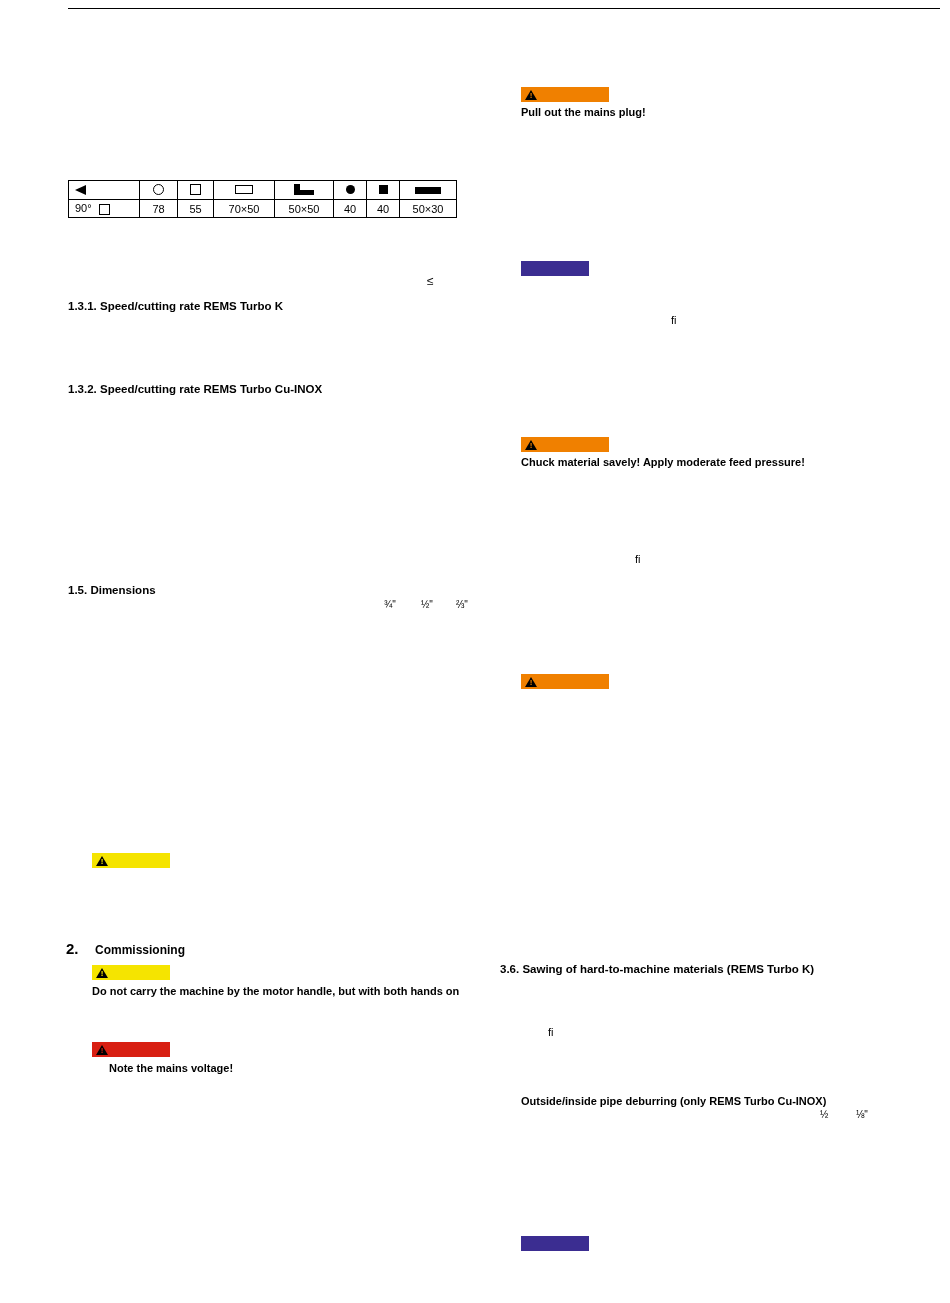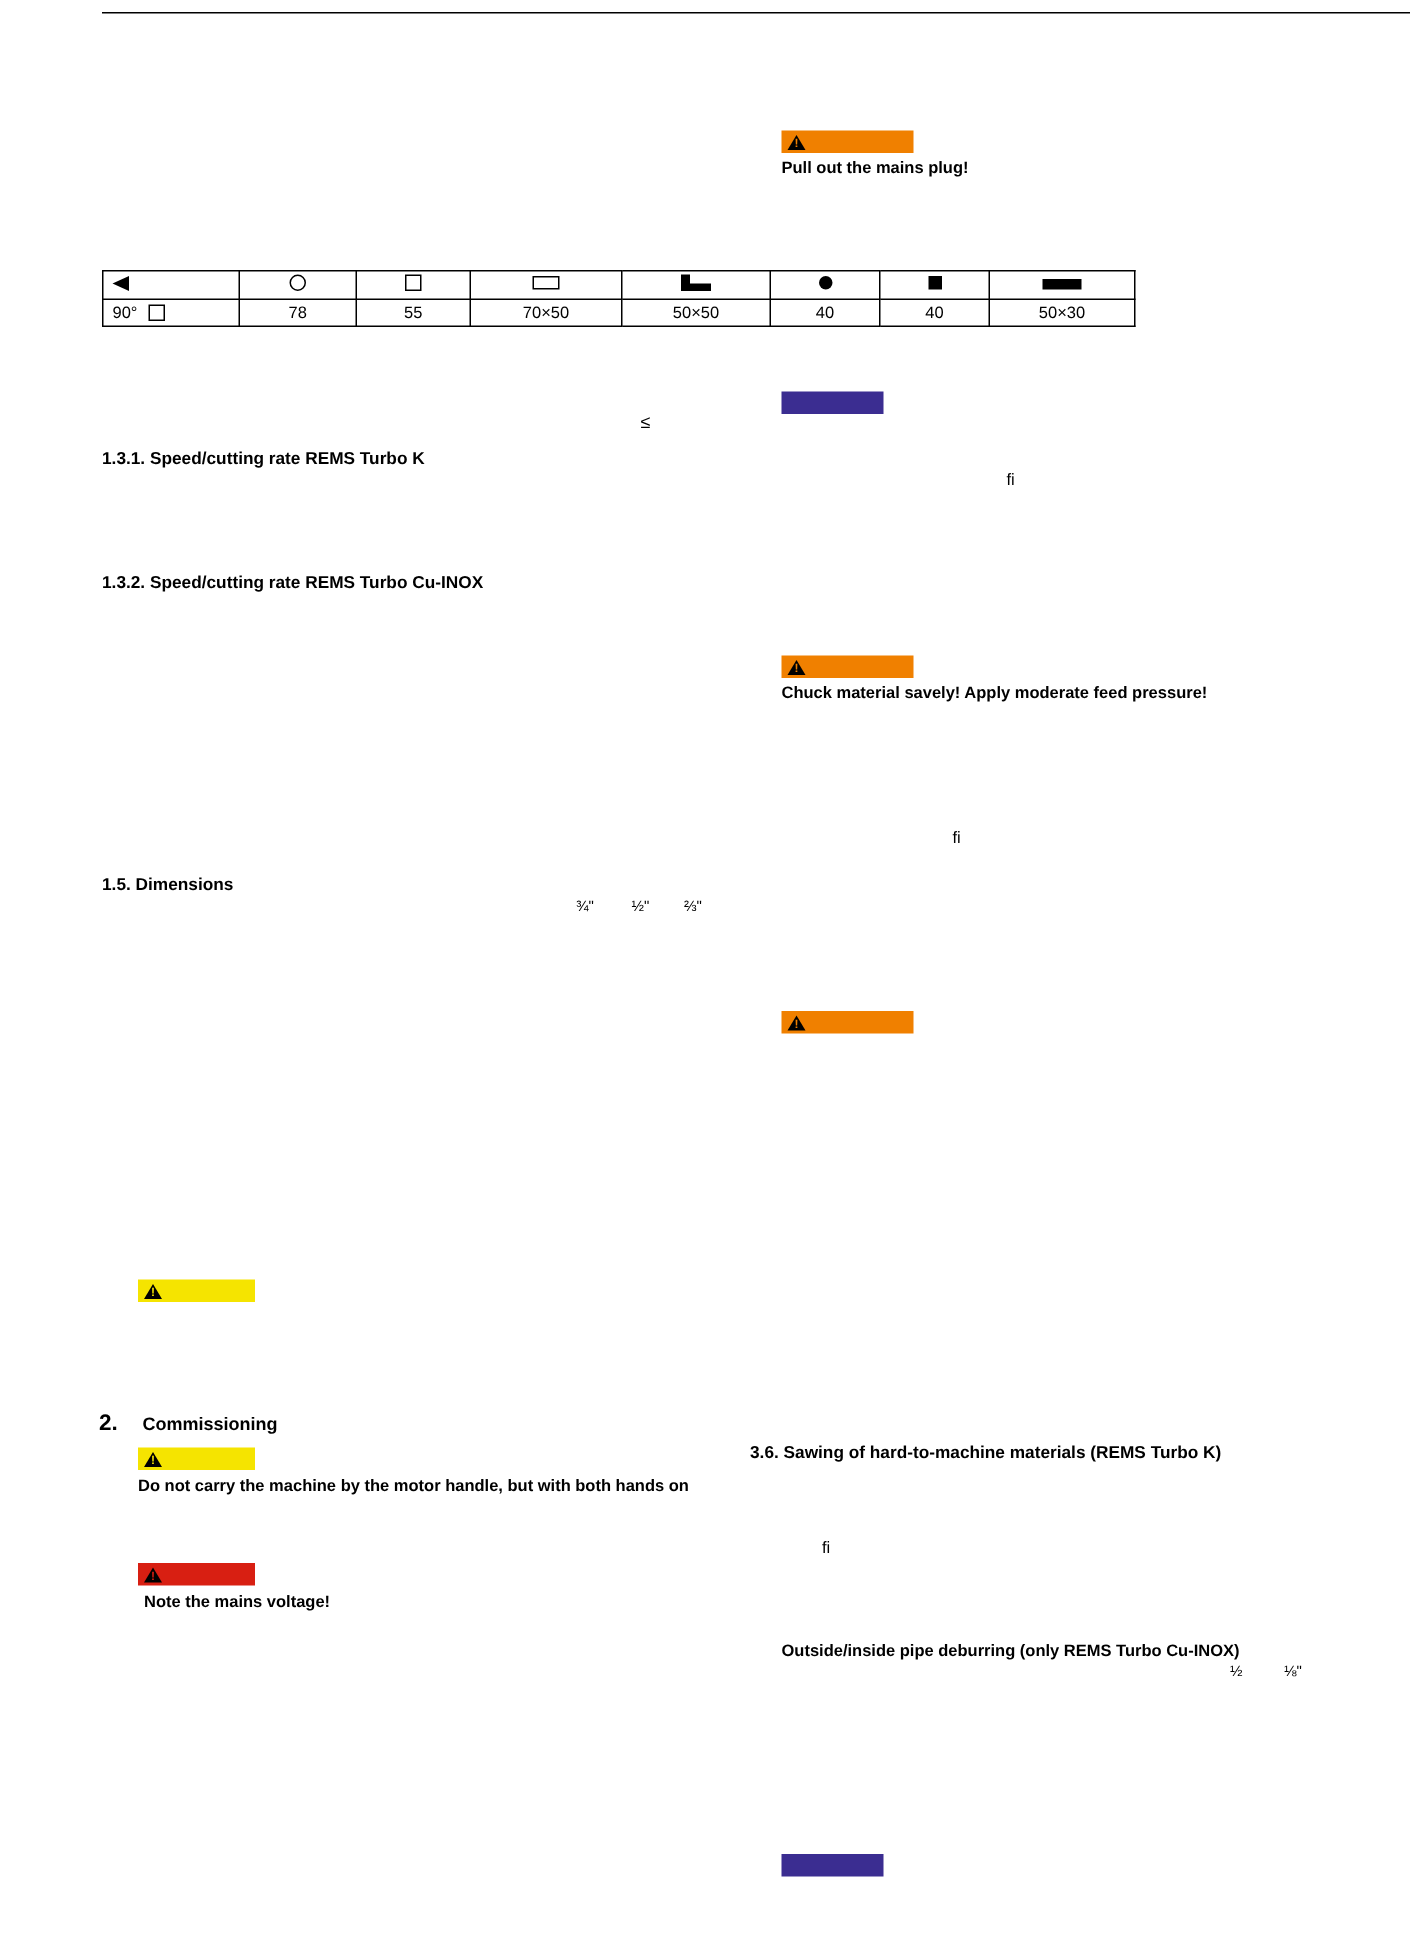--- a/index.html
+++ b/index.html
@@ -57,21 +57,21 @@
     position: absolute;
     left: 68px;
     top: 180px;
     border-collapse: collapse;
     font-size: 11px;
   }
   .dim-table td {
     border: 1px solid #000;
     text-align: center;
     height: 17px;
-    padding: 0 20px;
+    padding: 0 0;
     font-family: "Liberation Sans", sans-serif;
   }
   .dim-table tr:first-child td {
     height: 18px;
   }
   .dim-table td.lbl {
     width: 64px;
     text-align: left;
     padding-left: 6px;
   }
@@ -249,21 +249,21 @@
   <div class="abs banner banner-yellow banner-w68" style="left:92px; top:965px;">
     <span class="tri"></span>
   </div>
 
   <div class="abs txt bold" style="left:92px; top:985px; width:420px;">Do not carry the machine by the motor handle, but with both hands on</div>
 
   <div class="abs banner banner-red banner-w68" style="left:92px; top:1042px;">
     <span class="tri"></span>
   </div>
 
-  <div class="abs txt bold" style="left:96px; top:1062px;">Note the mains voltage!</div>
+  <div class="abs txt bold" style="left:109px; top:1062px;">Note the mains voltage!</div>
 
   <div class="abs banner banner-orange banner-w78" style="left:521px; top:87px;">
     <span class="tri"></span>
   </div>
 
   <div class="abs txt bold" style="left:521px; top:106px;">Pull out the mains plug!</div>
 
   <div class="abs banner banner-blue banner-w58" style="left:521px; top:261px;"></div>
 
   <div class="abs txt" style="left:671px; top:314px;">fi</div>

